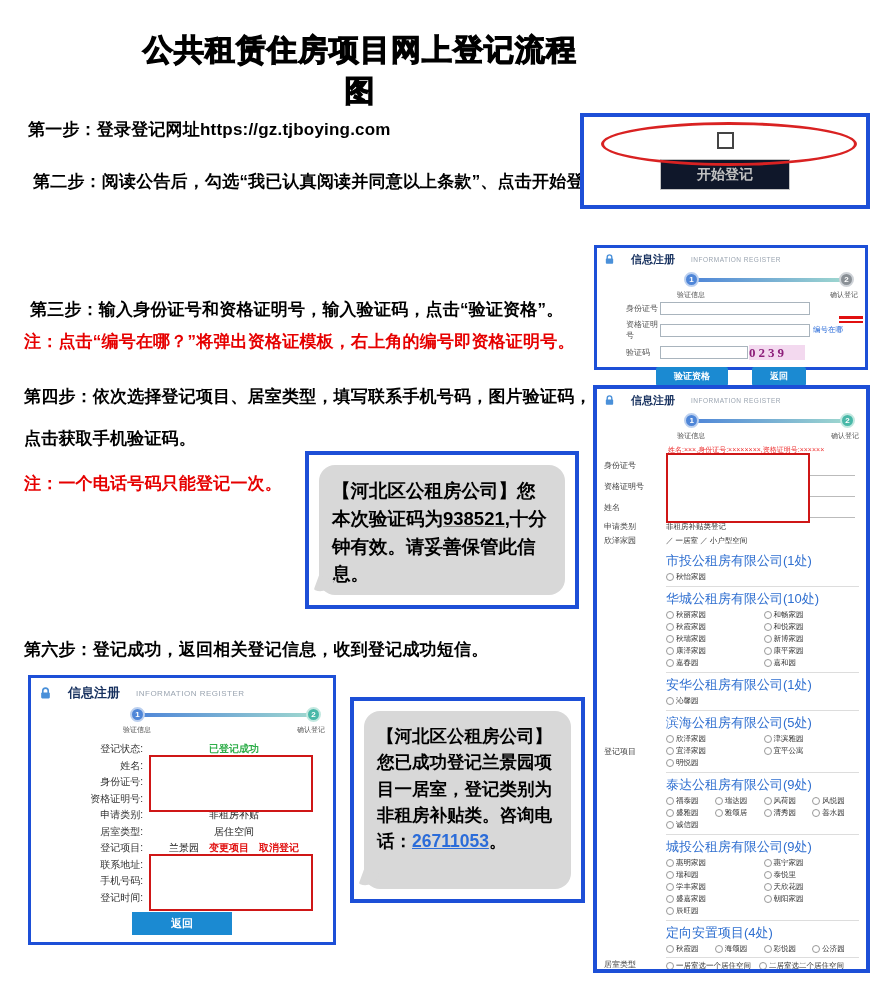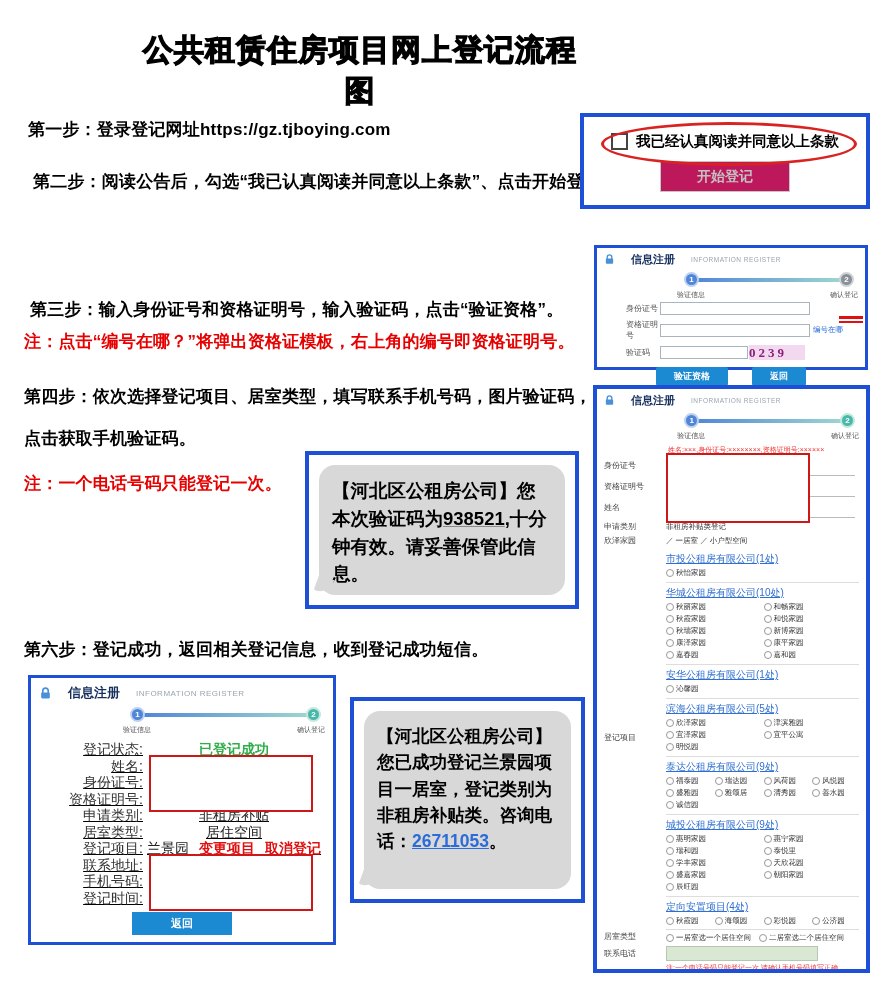--- a/index.html
+++ b/index.html
@@ -19,21 +19,21 @@
   
   .panel{position:absolute;background:#fff;border:4px solid #1d4fd7;box-sizing:border-box;}
 
   
   .agree{left:580px;top:113px;width:290px;height:96px;}
   .agree-row{margin-top:15px;display:flex;justify-content:center;align-items:center;gap:8px;
              font-size:14.5px;font-weight:700;position:relative;z-index:1;}
   .checkbox{width:13px;height:13px;border:2px solid #444;background:#fff;flex:none;}
   .ellipse{position:absolute;left:17px;top:5px;width:250px;height:38px;border:3px solid #d92222;
            border-radius:50%;z-index:2;pointer-events:none;}
-  .start-btn{display:block;margin:10px auto 0;width:130px;height:31px;background:#be185d;
+  .start-btn{display:block;margin:10px auto 0;width:130px;height:31px;background:#0f172a;
              border:1px solid #c6c6c6;color:#c2c2c2;font-weight:700;font-size:14px;}
 
   
   .reg-header{display:flex;align-items:center;gap:16px;}
   .reg-title{font-size:11px;font-weight:700;color:#16305e;}
   .reg-en{font-size:6.5px;color:#9aa4b0;letter-spacing:.5px;}
   .progress{position:relative;height:34px;margin-top:3px;}
   .progress.compact{height:28px;}
   .p-line{position:absolute;top:8px;left:35%;right:12px;height:4px;border-radius:2px;
           background:linear-gradient(90deg,#4f86d8,#9fd8cf);}
@@ -69,37 +69,37 @@
   .topfields{position:relative;}
   .tf-row{display:flex;height:21px;align-items:flex-end;}
   .tf-row .rlabel{align-self:center;}
   .u-line{flex:1;border-bottom:1px solid #bbb;height:19px;margin-right:4px;}
   .redbox{position:absolute;border:2px solid #cf1717;background:#fff;z-index:2;}
   .rb-top{left:62px;top:-2px;width:140px;height:66px;}
   .small-val{font-size:7.5px;color:#333;}
   .proj{align-items:stretch;}
   .proj .rlabel{display:flex;align-items:center;}
   .project-list{flex:1;min-width:0;}
-  .pg-header{color:#2f6fd0;font-size:10px;margin-top:4px;padding-top:3px;border-top:1px solid #ddd;white-space:nowrap;text-decoration:underline;}
+  .pg-header{color:#2f6fd0;font-size:13px;margin-top:4px;padding-top:3px;border-top:1px solid #ddd;white-space:nowrap;}
   .pg-header.first{border-top:none;margin-top:0;}
   .pg-opts{display:grid;grid-template-columns:repeat(2,1fr);gap:2px 2px;margin-top:2px;}
   .pg-opts.cols4{grid-template-columns:repeat(4,1fr);}
   .opt{display:flex;align-items:center;gap:2px;font-size:7.5px;color:#333;white-space:nowrap;}
   .radio{width:6px;height:6px;border:1px solid #999;border-radius:50%;background:#fff;flex:none;}
   .roomline{display:flex;gap:8px;border-top:1px solid #ddd;padding-top:3px;flex:1;}
   .ginput{background:#d9e8d2;border:1px solid #b7c6b1;height:15px;box-sizing:border-box;}
   .g150{width:152px;} .g90{width:92px;}
   .red-note2{color:#e33;font-size:7px;margin-left:62px;margin-top:2px;white-space:nowrap;overflow:hidden;}
   .cap2{width:60px;height:15px;background:#f2dede;color:#4a4a52;font-weight:700;font-size:12px;
         letter-spacing:3px;text-align:center;line-height:15px;font-family:"DejaVu Sans Mono",monospace;}
 
   
   .result{left:28px;top:675px;width:308px;height:270px;border-width:3px;padding:6px 8px;}
   .res-rows{position:relative;margin-top:2px;}
-  .res-row{display:flex;height:16.5px;font-size:14px;text-decoration:underline;}
+  .res-row{display:flex;height:16.5px;align-items:center;font-size:10px;}
   .res-label{width:104px;text-align:right;color:#333;flex:none;}
   .res-value{flex:1;text-align:center;color:#222;display:flex;justify-content:center;gap:10px;}
   .green{color:#2fae4a;font-weight:700;}
   .redlink{color:#e11010;font-weight:700;}
   .rb1{left:110px;right:12px;top:14px;height:53px;}
   .rb2{left:110px;right:12px;top:113px;height:53px;}
   .back-btn{display:block;margin:6px auto 0;width:100px;height:23px;background:#1b8ad2;
             color:#fff;font-weight:700;font-size:11px;border:none;}
 
   
@@ -126,21 +126,20 @@
   <div class="step s3">第三步：输入身份证号和资格证明号，输入验证码，点击“验证资格”。</div>
   <div class="step red n3">注：点击“编号在哪？”将弹出资格证模板，右上角的编号即资格证明号。</div>
   <div class="step s4a">第四步：依次选择登记项目、居室类型，填写联系手机号码，图片验证码，</div>
   <div class="step s4b">点击获取手机验证码。</div>
   <div class="step red n4">注：一个电话号码只能登记一次。</div>
   <div class="step s6">第六步：登记成功，返回相关登记信息，收到登记成功短信。</div>
 
   <div class="panel agree">
     <div class="agree-row">
       <span class="checkbox"></span>
-      <span>我已经认真阅读并同意以上条款</span>
     </div>
     <div class="ellipse"></div>
     <button class="start-btn">开始登记</button>
   </div>
 
   <div class="panel verify" style="position:absolute;">
     <div class="reg-header">
       <svg width="11" height="11" viewBox="0 0 24 24">
         <path d="M7 11V7a5 5 0 0 1 10 0v4" fill="none" stroke="#4a90d9" stroke-width="3"></path>
         <rect x="4" y="10" width="16" height="11" rx="2" fill="#4a90d9"></rect>

